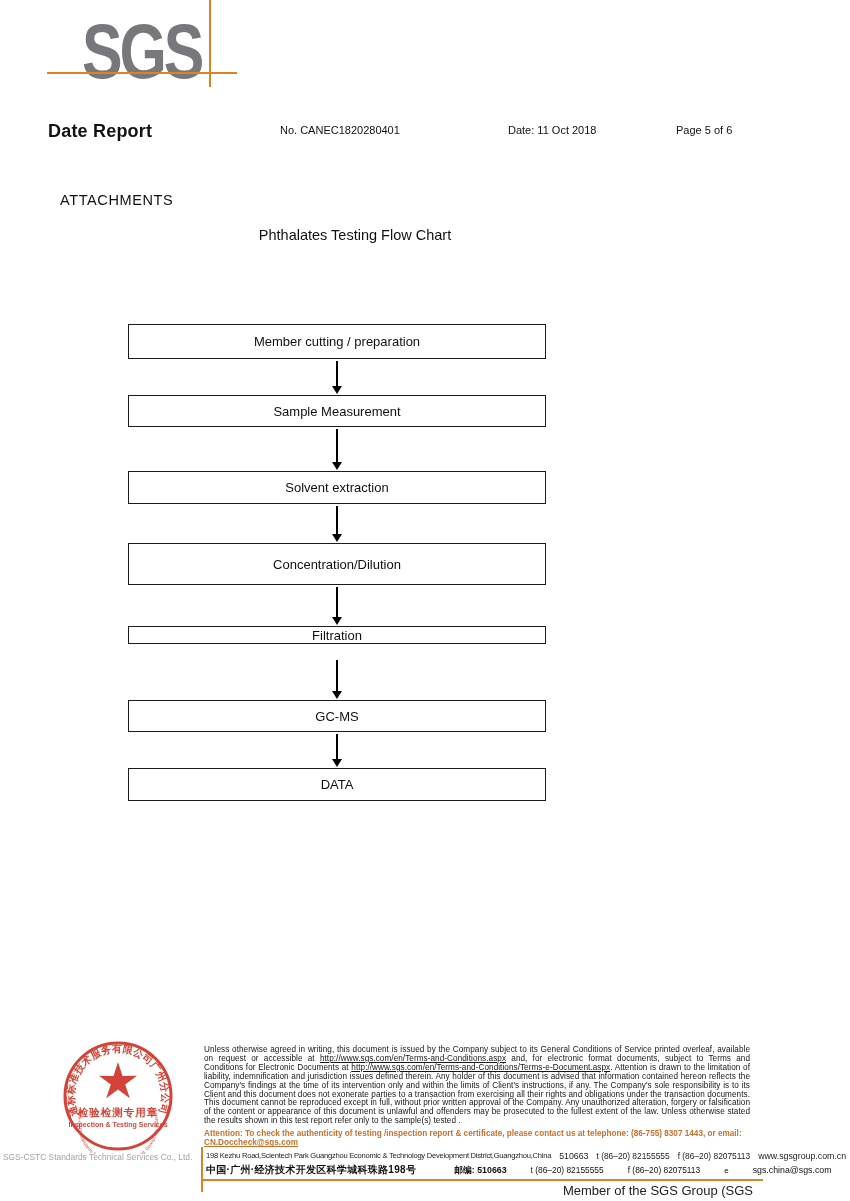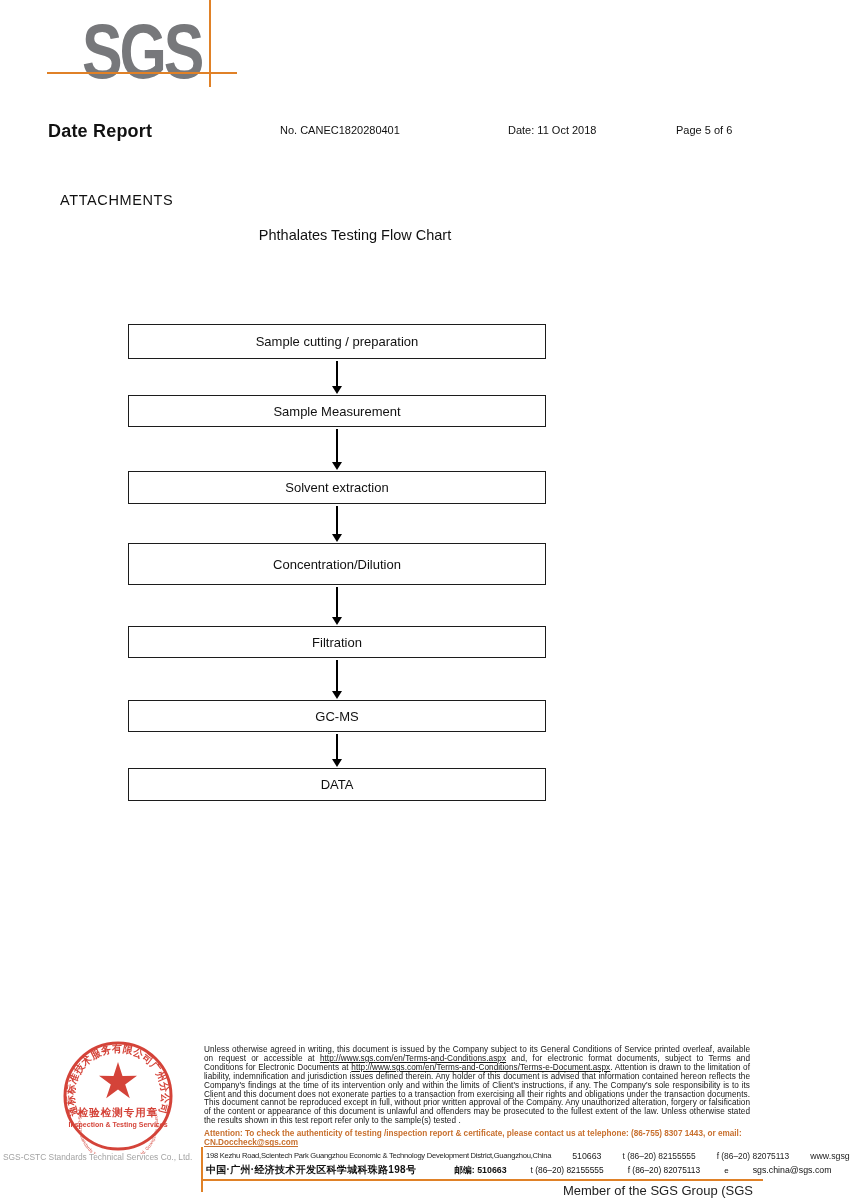--- a/index.html
+++ b/index.html
@@ -49,21 +49,21 @@
     font-size:8.2px; line-height:8.9px; text-align:justify; color:#161616;
     letter-spacing:0.05px;
   }
   .legal .lnk { text-decoration:underline; }
   .attention {
     margin-top:3px; font-size:8.2px; line-height:9.2px; font-weight:bold; color:#c8702e;
   }
   .attention .lnk { text-decoration:underline; }
 
   .addr-row1 {
-    left:206px; top:1151px; width:560px; display:flex; gap:21px; white-space:nowrap;
+    left:206px; top:1151px; width:560px; display:flex; gap:8px; white-space:nowrap;
     font-size:7.6px; letter-spacing:-0.25px; color:#222;
   }
   .addr-row2 {
     left:206px; top:1163px; width:560px; display:flex; gap:24px; white-space:nowrap;
     align-items:baseline; font-size:8.8px; color:#111;
   }
   .addr-cn { font-weight:bold; font-size:10px; letter-spacing:0.3px; }
   .postal-cn { font-weight:bold; margin-left:14px; }
   .foot-vline { left:201px; top:1147px; width:1.5px; height:45px; background:#e08127; }
   .foot-hline { left:201px; top:1179px; width:562px; height:2px; background:#e08127; }
@@ -80,21 +80,21 @@
 <div class="abs logo-vline"></div>
 
 <div class="abs title">Date Report</div>
 <div class="abs hmeta" style="left:280px;">No. CANEC1820280401</div>
 <div class="abs hmeta" style="left:508px;">Date: 11 Oct 2018</div>
 <div class="abs hmeta" style="left:676px;">Page 5 of 6</div>
 
 <div class="abs attach">ATTACHMENTS</div>
 <div class="abs chart-title">Phthalates Testing Flow Chart</div>
 
-<div class="abs flow-box" style="top:324px; height:35px;">Sample cutting / preparation</div>
+<div class="abs flow-box" style="top:324px; height:35px;">Member cutting / preparation</div>
 <div class="abs flow-arrow" style="top:361px; height:33px;">
     <div class="shaft"></div>
     <div class="head"></div>
   </div>
 
 <div class="abs flow-box" style="top:395px; height:32px;">Sample Measurement</div>
 <div class="abs flow-arrow" style="top:429px; height:41px;">
     <div class="shaft"></div>
     <div class="head"></div>
   </div>
@@ -104,21 +104,21 @@
     <div class="shaft"></div>
     <div class="head"></div>
   </div>
 
 <div class="abs flow-box" style="top:543px; height:42px;">Concentration/Dilution</div>
 <div class="abs flow-arrow" style="top:587px; height:38px;">
     <div class="shaft"></div>
     <div class="head"></div>
   </div>
 
-<div class="abs flow-box" style="top:626px; height:32px;">Filtration</div>
+<div class="abs flow-box" style="top:626px; height:18px;">Filtration</div>
 <div class="abs flow-arrow" style="top:660px; height:39px;">
     <div class="shaft"></div>
     <div class="head"></div>
   </div>
 
 <div class="abs flow-box" style="top:700px; height:32px;">GC-MS</div>
 <div class="abs flow-arrow" style="top:734px; height:33px;">
     <div class="shaft"></div>
     <div class="head"></div>
   </div>

